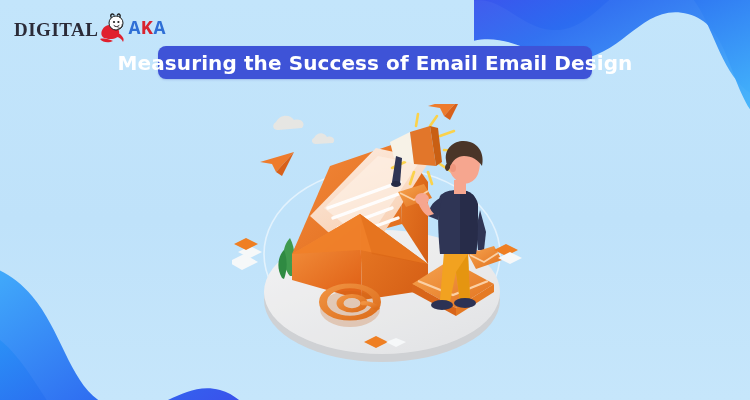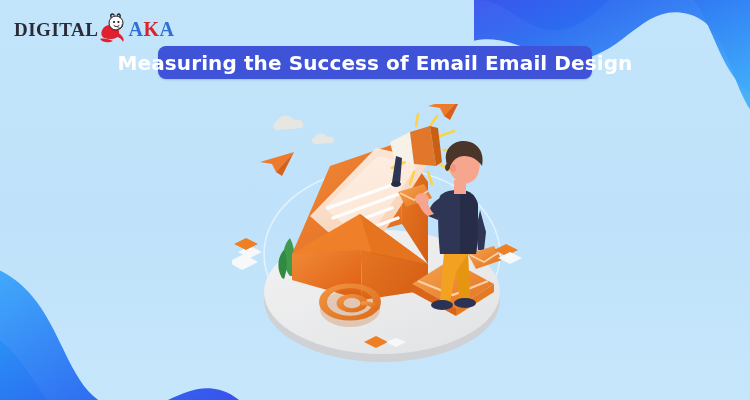--- a/index.html
+++ b/index.html
@@ -20,21 +20,21 @@
 
   
   .logo{position:absolute;left:14px;top:11px;height:36px;display:flex;align-items:center;}
   .logo-word{
     font-family:"Liberation Serif",serif;
     font-size:19px;font-weight:700;letter-spacing:.5px;color:#2b2b38;
     line-height:1;
   }
   .logo-mascot{position:relative;width:34px;height:34px;margin:0 1px 0 -2px;}
   .logo-aka{
-    font-family:Liberation Serif, serif;
+    font-family:Liberation Mono, monospace;
     font-size:20px;font-weight:700;letter-spacing:.5px;line-height:1;
     margin-left:-3px;
   }
   .logo-aka .a1{color:#2f6fd6;}
   .logo-aka .k{color:#d9232e;}
   .logo-aka .a2{color:#2f6fd6;}
 
   
   .title-pill{
     position:absolute;left:158px;top:46px;width:434px;height:33px;

